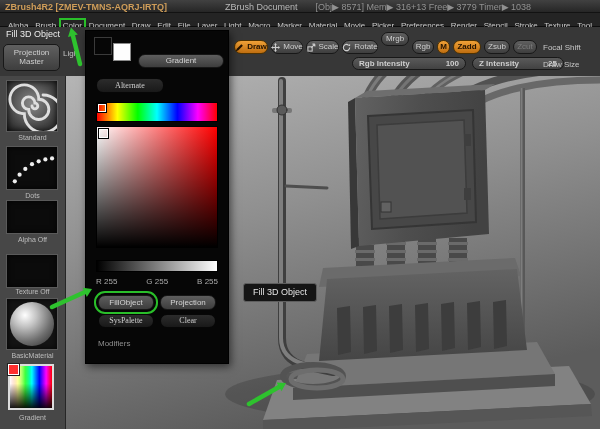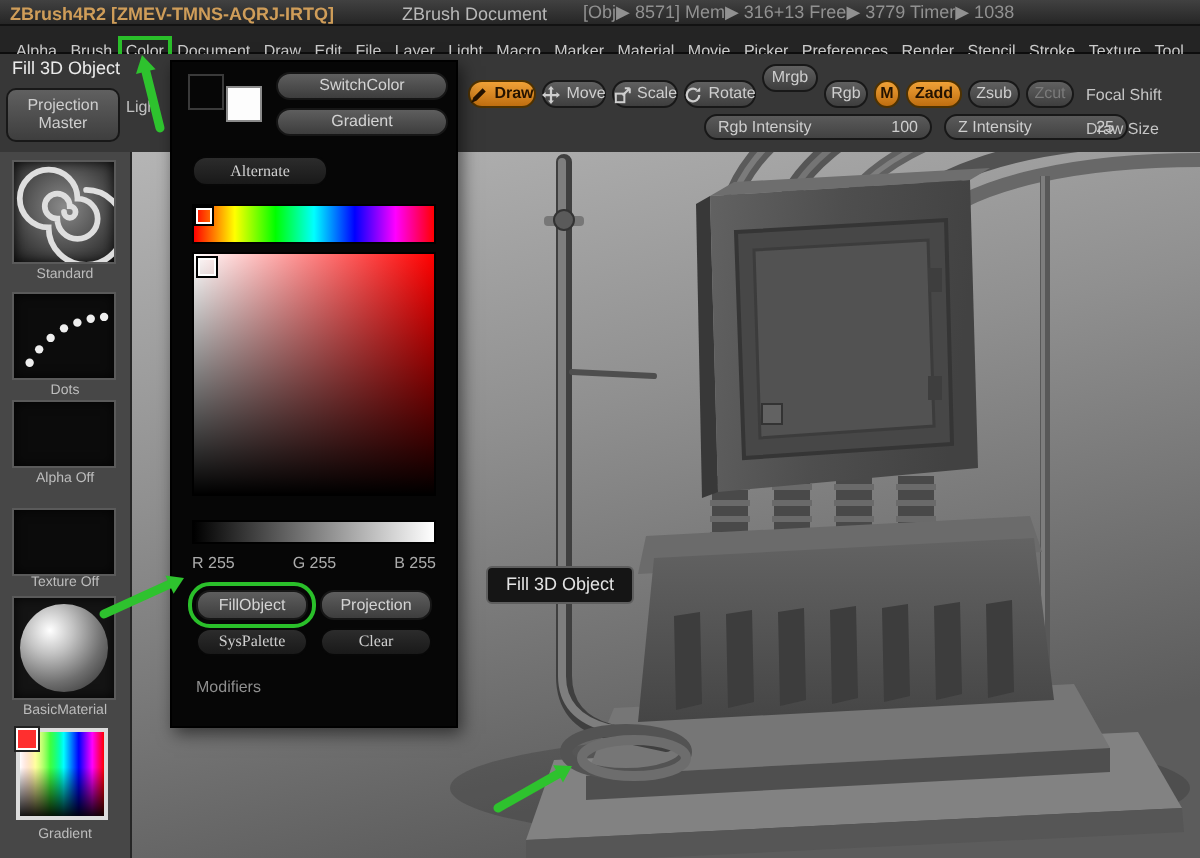--- a/index.html
+++ b/index.html
@@ -6,41 +6,41 @@
   body{width:600px;height:429px;position:relative;overflow:hidden;background:#303030;
        font-family:"Liberation Sans","DejaVu Sans",sans-serif;}
   #stage{position:absolute;inset:0;width:600px;height:429px;}
   .abs{position:absolute;}
 
   
   .title-bar{left:0;top:0;width:600px;height:13px;background:linear-gradient(#414141,#262626);
              border-bottom:1px solid #121212;display:flex;align-items:flex-end;padding:0 5px;
              font-size:9px;white-space:nowrap;box-sizing:border-box;}
   .tb-app{color:#cf9d59;font-weight:bold;}
-  .tb-doc{color:#b8b8b8;margin-left:34px;}
+  .tb-doc{color:#b8b8b8;margin-left:58px;}
   .tb-stats{color:#919191;margin-left:18px;}
 
   
   .menu-bar{left:0;top:13px;width:600px;height:14px;background:#242424;border-bottom:1px solid #0d0d0d;
             display:flex;align-items:center;justify-content:space-between;padding:0 6px;
             font-size:8px;color:#cbcbcb;box-sizing:border-box;}
   .menu-item{padding:1px 2px;white-space:nowrap;margin-top:12px;}
   .menu-item.hl{outline:2px solid #2abf2a;}
 
   
   .shelf{left:0;top:27px;width:600px;height:49px;background:#373737;border-bottom:1px solid #1a1a1a;}
   .hint{left:6px;top:2px;font-size:9px;color:#ececec;}
   .zb-pill{display:flex;align-items:center;justify-content:center;gap:3px;
            background:linear-gradient(#606060,#3e3e3e);border:1px solid #181818;border-radius:7px;
            color:#cecece;font-size:8px;line-height:1;box-sizing:border-box;padding:0 4px;height:14px;}
   .zb-pill.on{background:linear-gradient(#f0a137,#bf6e10);border-color:#4e3202;color:#241300;font-weight:bold;}
   .zb-pill.dim{color:#7b7b7b;}
   .pm-btn{left:3px;top:17px;width:57px;height:27px;border-radius:5px;flex-direction:column;gap:1px;}
   .lb-label{left:63px;top:22px;font-size:8px;color:#c2c2c2;}
-  .slider{justify-content:space-between;padding:0 6px;background:linear-gradient(#5a5a5a,#424242);}
+  .slider{justify-content:space-between;padding:0 6px;background:linear-gradient(#5a5a5a,#424242);font-weight:bold;}
   .shelf-label{font-size:8px;color:#c6c6c6;white-space:nowrap;}
   .icon8{width:9px;height:9px;flex:0 0 auto;}
 
   
   .tray{left:0;top:76px;width:65px;height:353px;background:#474747;border-right:1px solid #262626;z-index:5;}
   .thumb{background:#161616;border:1px solid #5a5a5a;box-shadow:inset 0 0 6px rgba(0,0,0,.8);box-sizing:border-box;}
   .tray-label{left:0;width:65px;text-align:center;font-size:7px;color:#bdbdbd;white-space:nowrap;}
   .sphere{border-radius:50%;background:radial-gradient(circle at 34% 30%,#ffffff,#c2c2c2 28%,#6f6f6f 62%,#2e2e2e 95%);}
   .color-thumb{border:2px solid #dcdcdc;box-sizing:border-box;
      background:linear-gradient(to bottom,rgba(0,0,0,0) 42%,rgba(0,0,0,.92)),
@@ -315,21 +315,20 @@
 
     <div class="abs color-thumb" style="left:8px;top:288px;width:46px;height:46px;">
       <div class="abs color-thumb-marker"></div>
     </div>
     <div class="abs tray-label" style="top:338px;">Gradient</div>
   </div>
 
   <div class="abs panel">
     <div class="abs swatch" style="left:8px;top:6px;width:18px;height:18px;background:#060606;border:1px solid #3a3a3a;z-index:2;"></div>
     <div class="abs swatch" style="left:27px;top:12px;width:18px;height:18px;background:#fdfdfd;border:1px solid #8a8a8a;"></div>
-    <div class="abs cp-btn" style="left:52px;top:5px;width:86px;height:14px;">SwitchColor</div>
     <div class="abs cp-btn" style="left:52px;top:23px;width:86px;height:14px;">Gradient</div>
     <div class="abs cp-btn dark" style="left:10px;top:47px;width:68px;height:15px;">Alternate</div>
 
     <div class="abs hue-strip" style="left:10px;top:71px;width:122px;height:20px;">
       <div class="abs hue-cursor" style="left:1px;top:1px;"></div>
     </div>
     <div class="abs sv-square" style="left:10px;top:95px;width:122px;height:122px;">
       <div class="abs sv-cursor" style="left:2px;top:2px;"></div>
     </div>
     <div class="abs value-bar" style="left:10px;top:229px;width:122px;height:12px;"></div>

